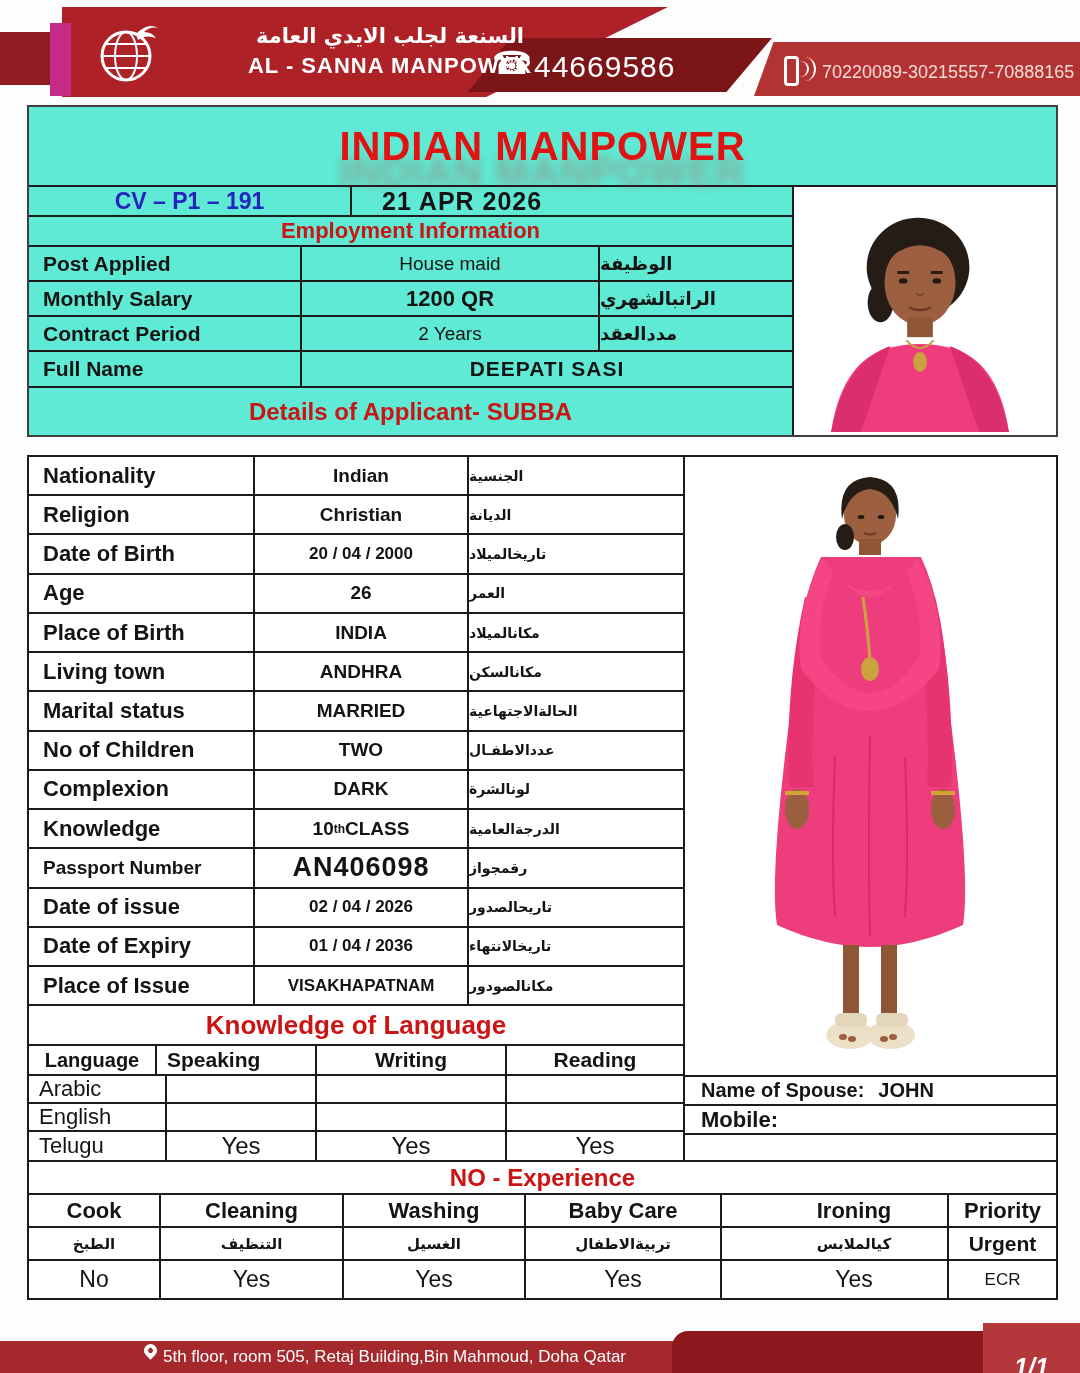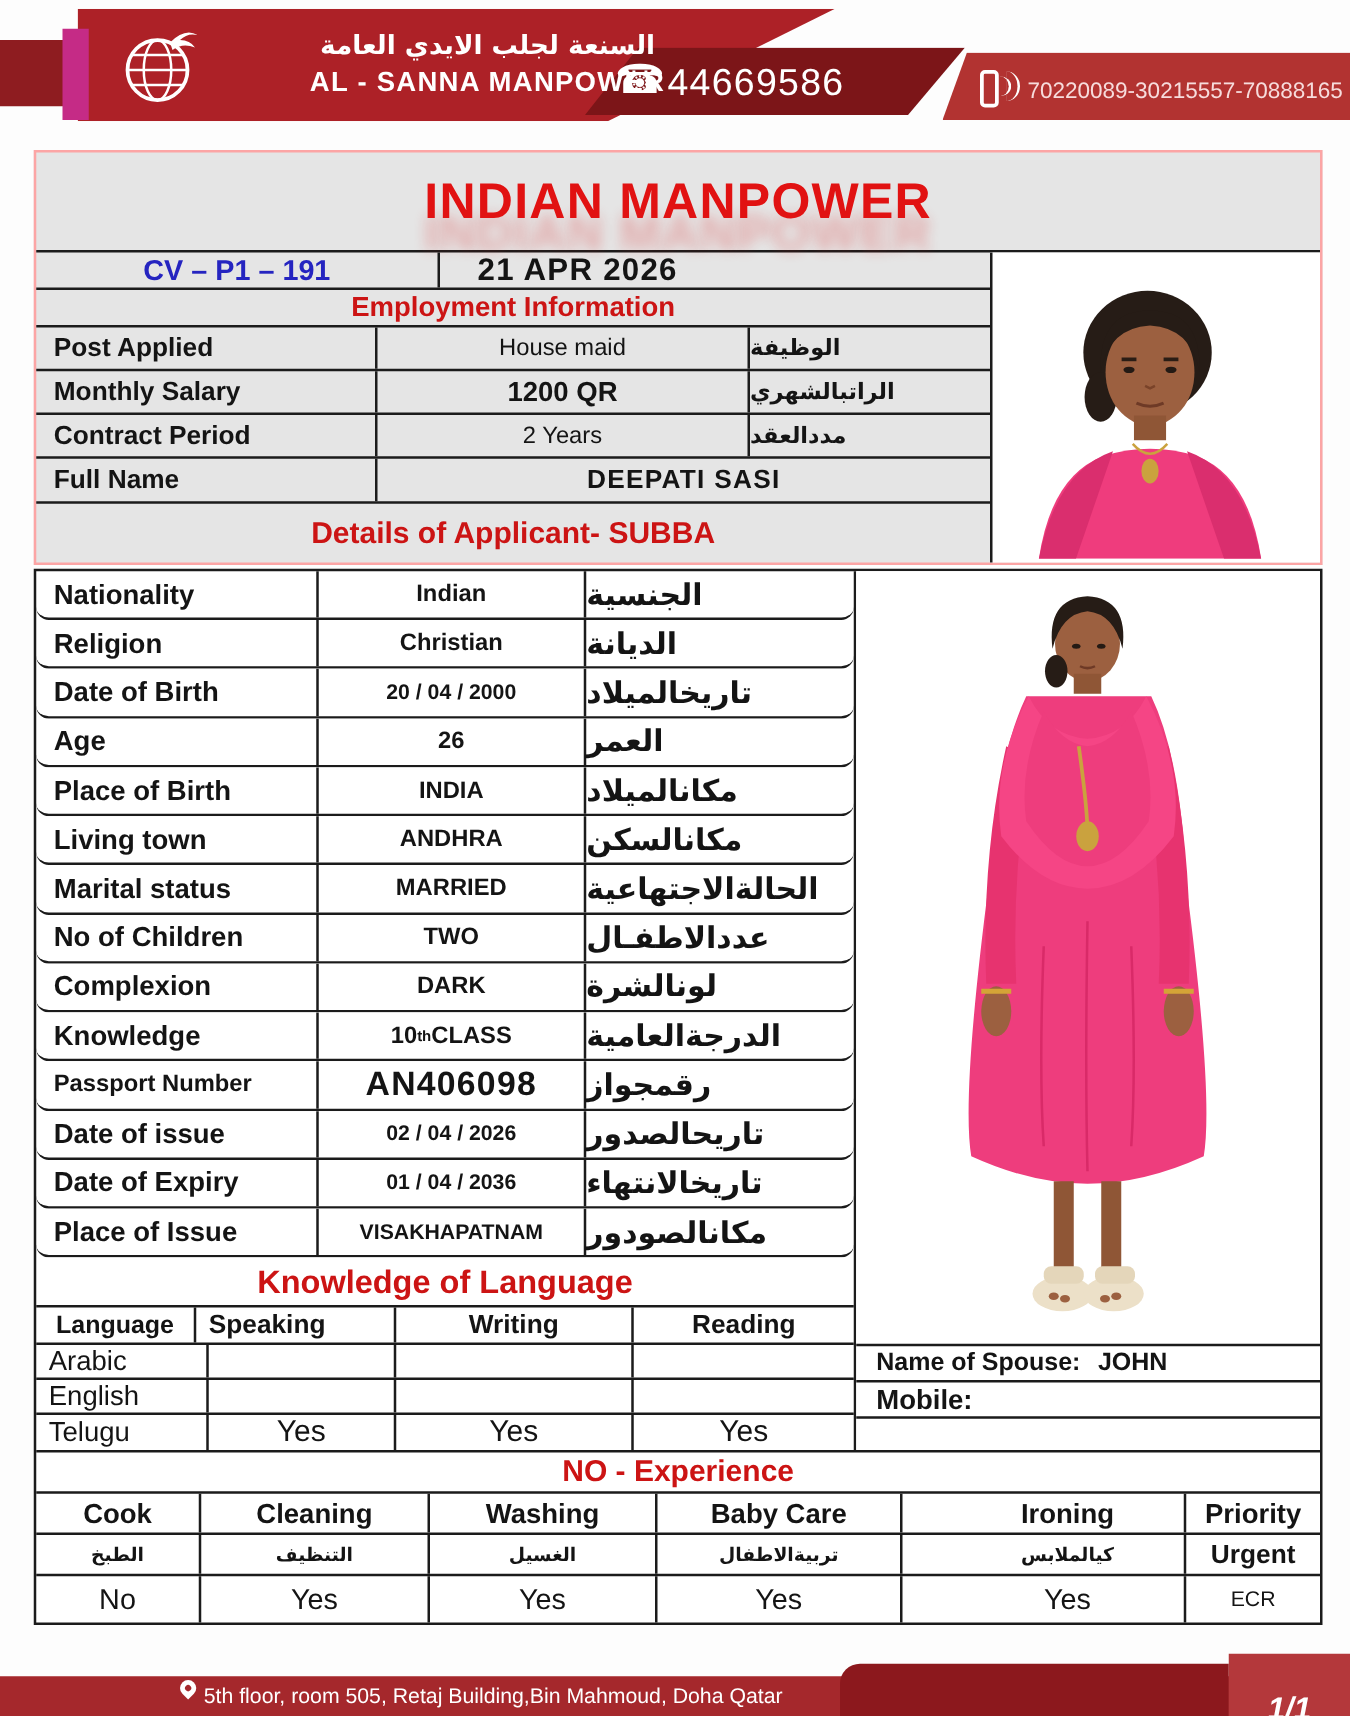--- a/index.html
+++ b/index.html
@@ -33,21 +33,21 @@
   .mobile-num{position:absolute;left:822px;top:62px;color:#f7dcdc;font-size:18px;z-index:7;}
 
   
   .bb{border-bottom:2px solid #1b1b1b;}
   .br{border-right:2px solid #1b1b1b;}
   .cell{display:flex;align-items:center;justify-content:center;}
   .red-head{color:#cc1414;font-weight:bold;}
   .ar{font-family:"DejaVu Sans",sans-serif;font-weight:bold;direction:rtl;}
 
   
-  .box-top{position:absolute;left:27px;top:120px;width:1027px;height:328px;border:2px solid #fca5a5;background:#e5e5e5;}
+  .box-top{position:absolute;left:27px;top:105px;width:1027px;height:328px;border:2px solid #404040;background:#5eead4;}
   .title-row{height:78px;display:flex;align-items:center;justify-content:center;}
   .doc-title{font-size:40px;font-weight:bold;color:#e11212;letter-spacing:1px;
              text-shadow:0 26px 10px rgba(219,30,30,0.30);}
   .top-body{display:flex;height:248px;border-top:2px solid #1b1b1b;}
   .top-left{width:763px;display:flex;flex-direction:column;}
   .cv-row{height:28px;display:flex;}
   .cv-ref{width:321px;font-size:23px;font-weight:bold;color:#2524c0;}
   .cv-date{flex:1;display:flex;align-items:center;padding-left:30px;font-size:25px;font-weight:bold;letter-spacing:1px;}
   .emp-heading{height:28px;font-size:22px;}
   .emp-row{height:33px;display:flex;}
@@ -58,27 +58,27 @@
   .fullname-value{flex:1;font-size:21px;font-weight:bold;letter-spacing:1px;}
   .details-heading{flex:1;font-size:24px;}
   .photo-cell{flex:1;position:relative;background:#fff;}
   .photo-cell svg{position:absolute;left:2px;top:5px;}
 
   
   .box-bottom{position:absolute;left:27px;top:455px;width:1027px;height:841px;border:2px solid #1b1b1b;background:#fff;}
   .bottom-main{display:flex;height:703px;}
   .bottom-left{width:654px;display:flex;flex-direction:column;}
   .details-table{height:553px;display:flex;flex-direction:column;}
-  .d-row{flex:1;display:flex;border-radius:10px;}
+  .d-row{flex:1;display:flex;}
   .d-label{width:210px;justify-content:flex-start;padding-left:14px;font-size:22px;font-weight:bold;}
   .d-label.sm{font-size:19px;}
   .d-value{width:212px;font-size:19px;font-weight:bold;}
   .d-value.big{font-size:27px;letter-spacing:1px;}
   .d-value.sm{font-size:17px;}
-  .d-ar{flex:1;justify-content:flex-end;font-size:24px;text-align:center;}
+  .d-ar{flex:1;justify-content:flex-end;font-size:14px;text-align:center;}
   sup{font-size:12px;}
   .lang-heading{height:38px;font-size:26px;}
   .lang-table{flex:1;display:flex;flex-direction:column;}
   .lang-hrow{height:28px;display:flex;font-weight:bold;}
   .lang-row{flex:1;display:flex;font-size:22px;}
   .lc1{width:126px;}
   .lc1.left{justify-content:flex-start;padding-left:10px;}
   .lc2{width:148px;}
   .lc3{width:188px;}
   .lc4{flex:1;}

